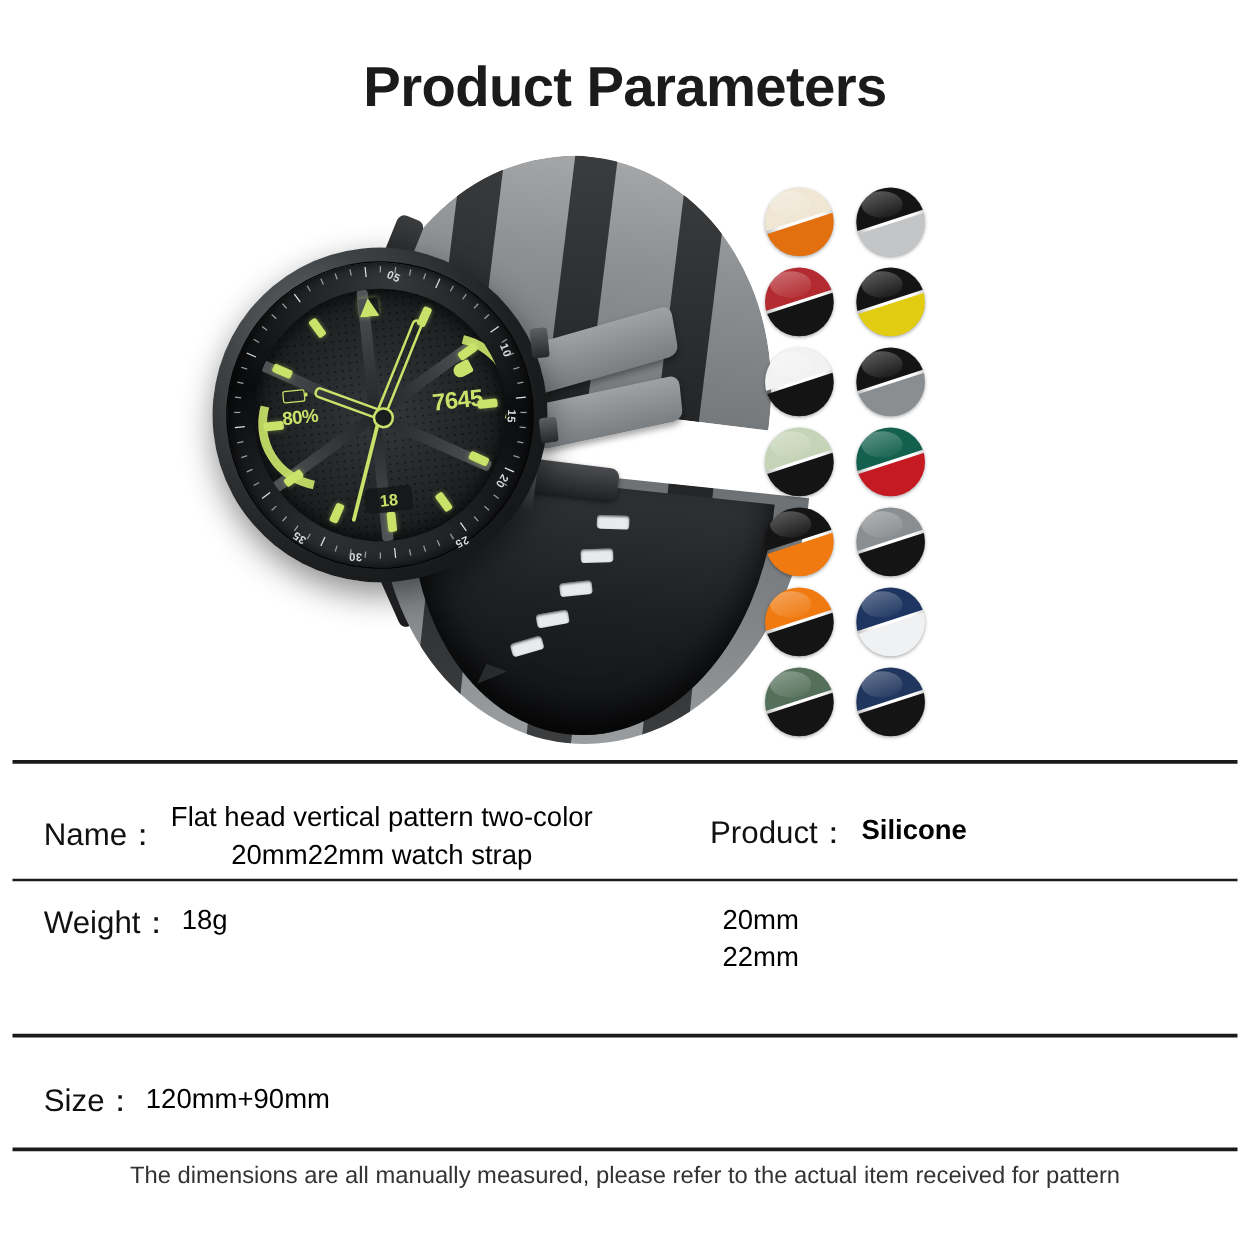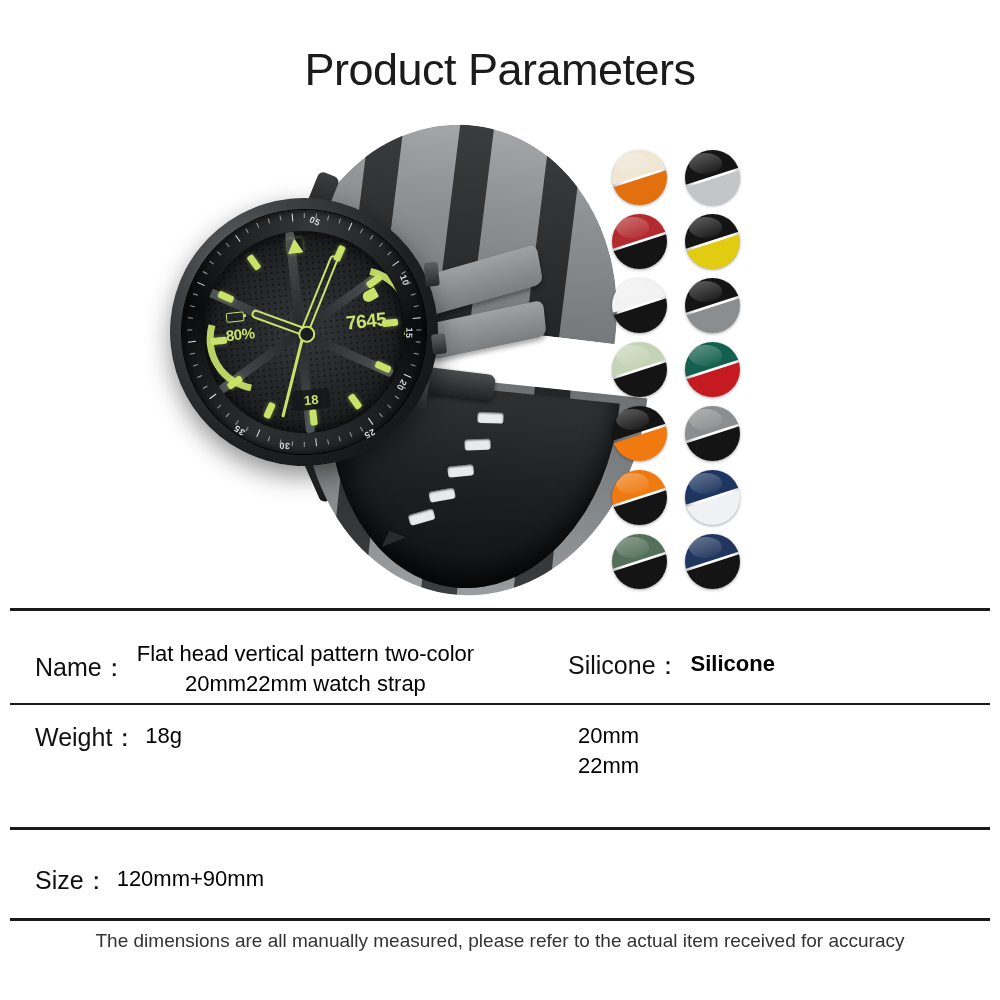--- a/index.html
+++ b/index.html
@@ -5,21 +5,21 @@
   html,body{margin:0;padding:0;}
   body{
     width:1000px;height:1000px;background:#ffffff;
     font-family:"Liberation Sans",sans-serif;
     overflow:hidden;position:relative;
   }
 
   
   #title{
     position:absolute;left:0;top:44px;width:1000px;text-align:center;
-    font-size:45px;line-height:52px;color:#1b1b1b;font-weight:400;
+    font-size:45px;line-height:52px;color:#1b1b1b;font-weight:700;
     letter-spacing:-0.5px;
   }
 
   
   #hero{position:absolute;left:0;top:120px;width:1000px;height:470px;}
 
   
   #watch-assembly{position:absolute;left:180px;top:10px;width:430px;height:450px;}
 
   
@@ -480,21 +480,21 @@
 
   <div class="rule"></div>
 
   <div class="trow" id="row-name">
     <div class="c-left">
       <span class="lbl">Name：</span>
       <span class="val" style="white-space:pre-line">Flat head vertical pattern two-color
 20mm22mm watch strap</span>
     </div>
     <div class="c-right">
-      <span class="lbl">Silicone：</span>
+      <span class="lbl">Product：</span>
       <span class="val">Silicone</span>
     </div>
   </div>
 
   <div class="rule thin"></div>
 
   <div class="trow" id="row-weight">
     <div class="c-left">
       <span class="lbl">Weight：</span>
       <span class="val">18g</span>
@@ -510,13 +510,13 @@
   <div class="trow" id="row-size">
     <div class="c-left">
       <span class="lbl">Size：</span>
       <span class="val">120mm+90mm</span>
     </div>
   </div>
 
   <div class="rule"></div>
 </div>
 
-<div id="footnote">The dimensions are all manually measured, please refer to the actual item received for accuracy</div>
+<div id="footnote">The dimensions are all manually measured, please refer to the actual item received for pattern</div>
 
 </body></html>

